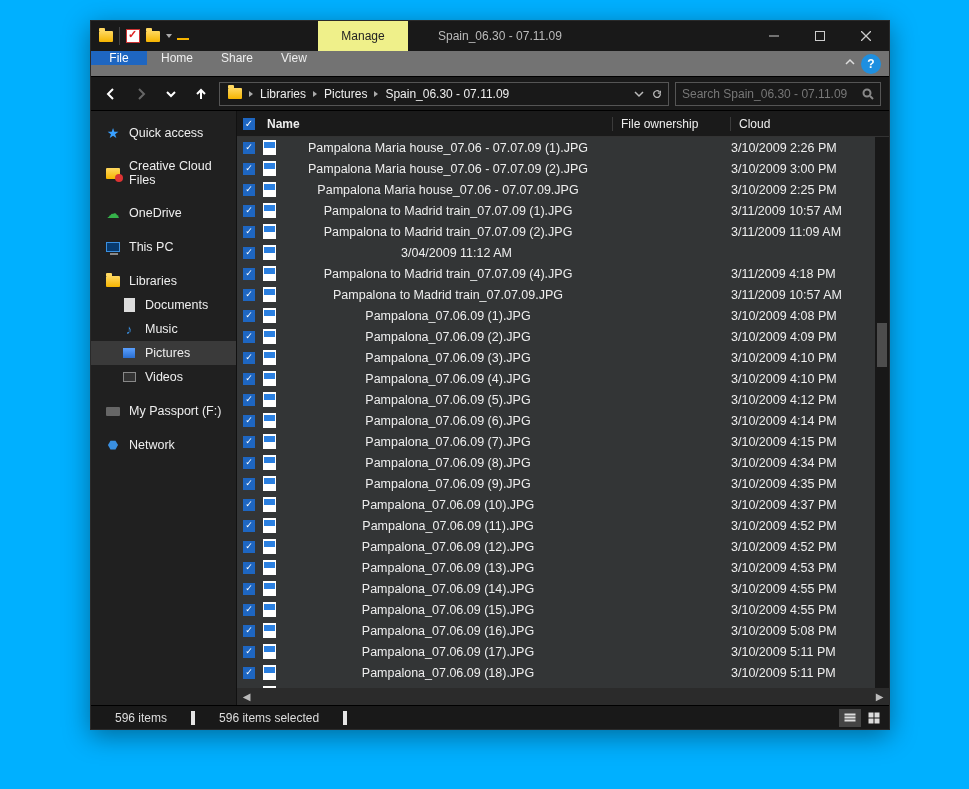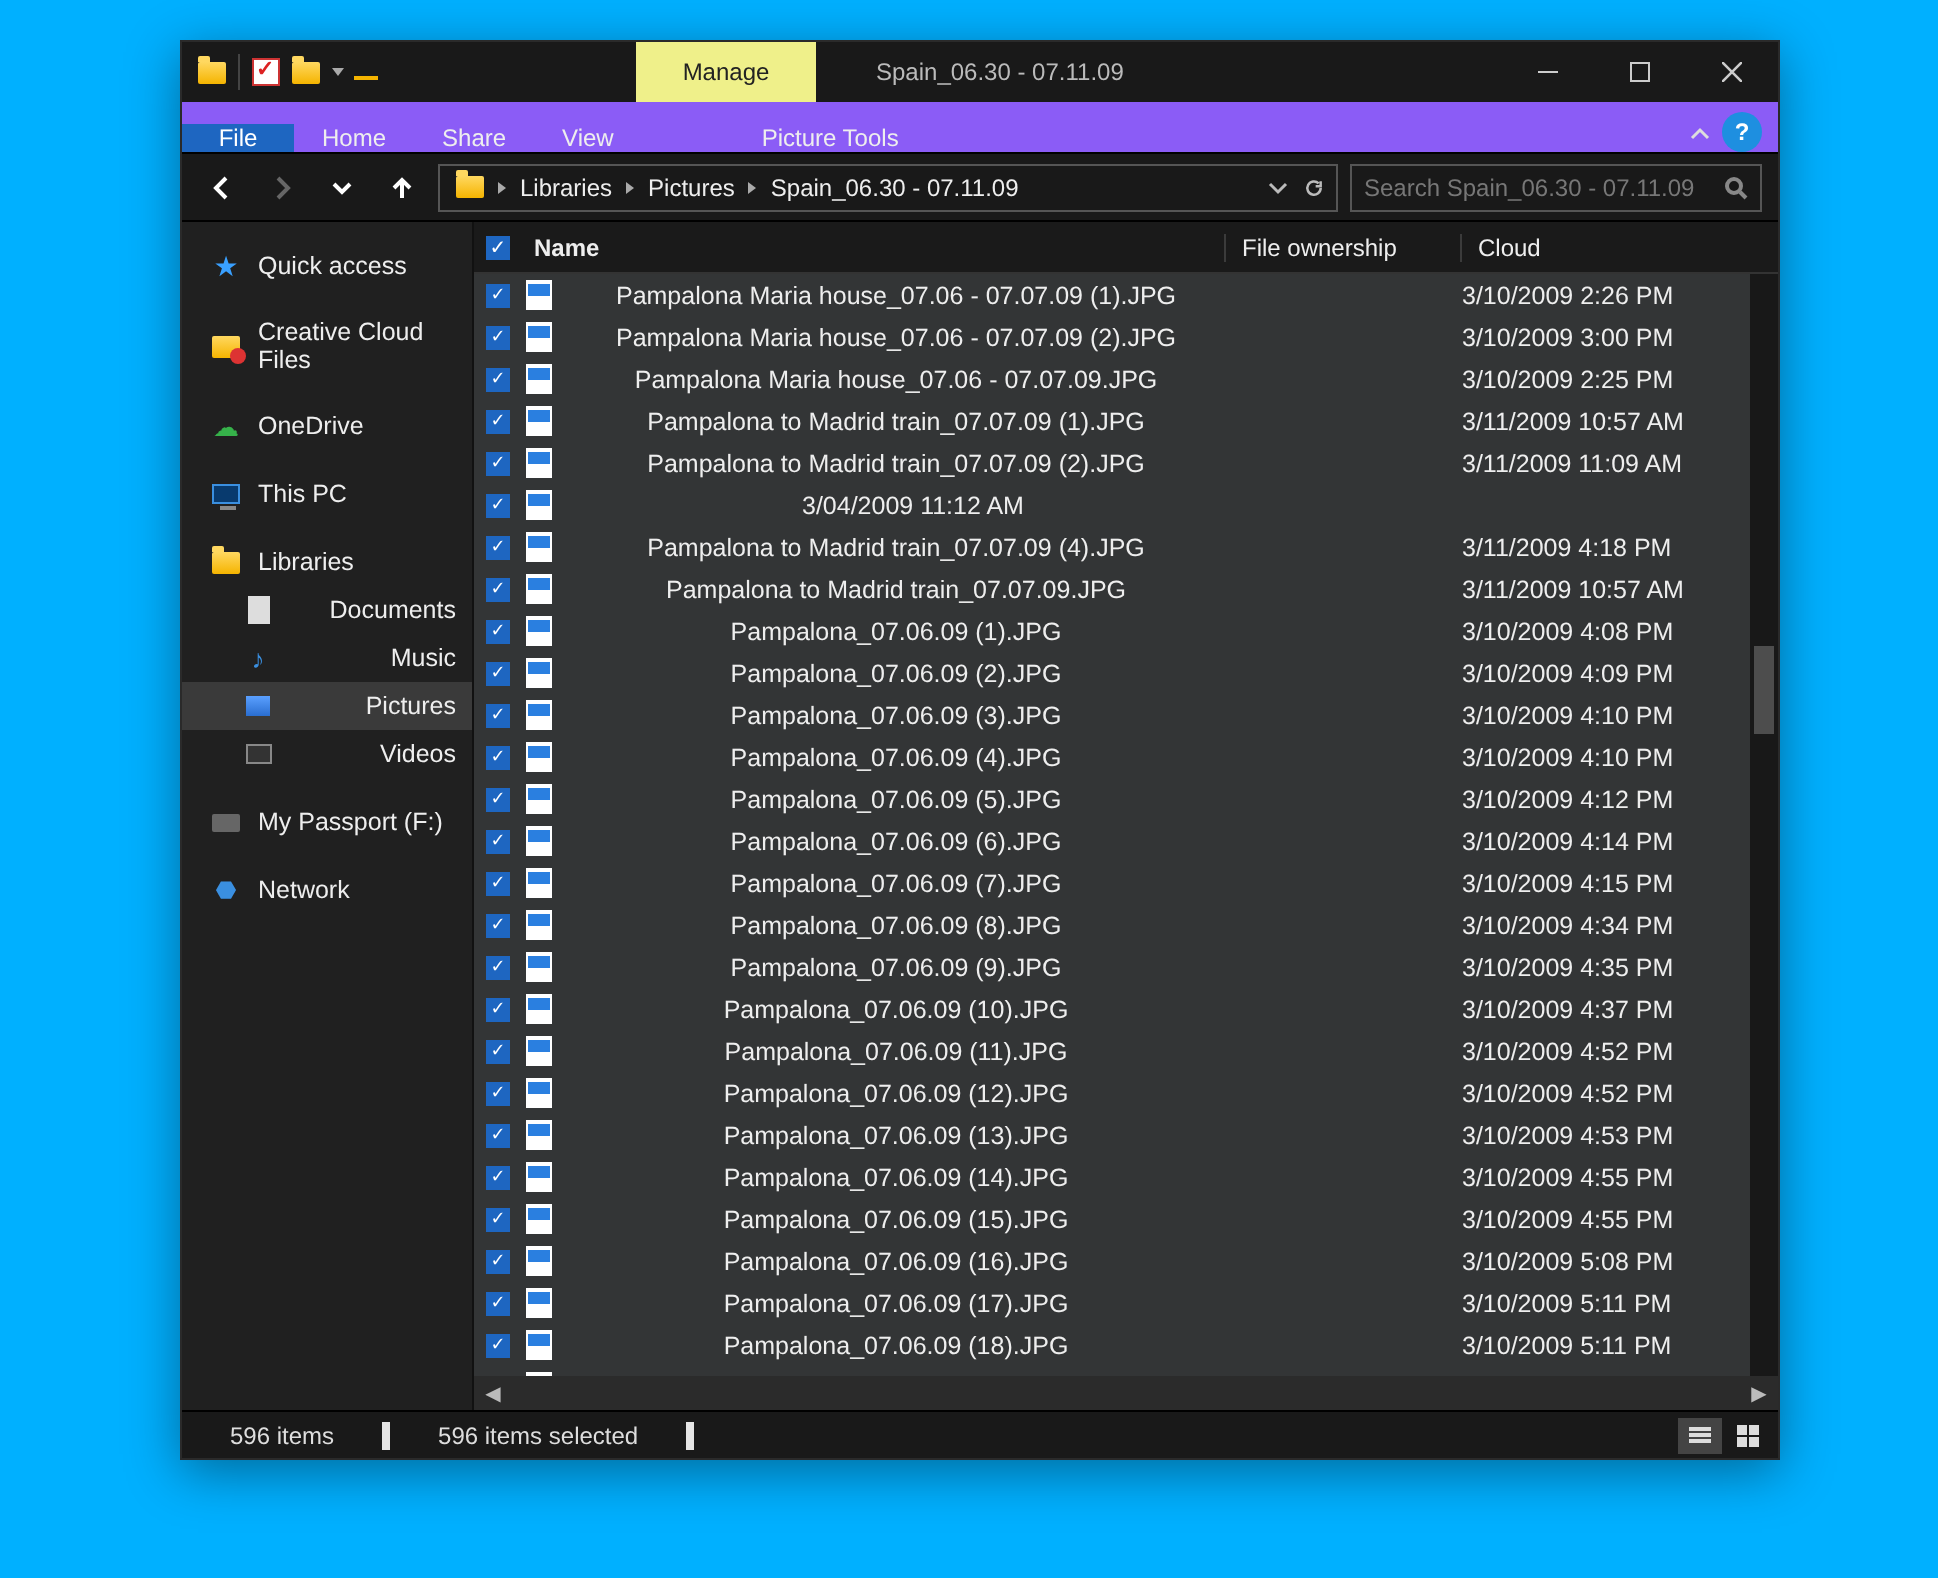--- a/index.html
+++ b/index.html
@@ -20,21 +20,21 @@
   .check-red::after{content:"✓";color:#d22;font-size:11px;position:absolute;left:1px;top:-2px;font-weight:bold;}
   .caret-down { width:0;height:0;border-left:3px solid transparent;border-right:3px solid transparent;border-top:4px solid #aaa;margin-left:2px;}
   .qat-bar { width:12px;height:2px;background:#f5b400;margin-top:6px;}
   .titlebar .contextual-tab { background:#eff08a; color:#222; display:flex;align-items:center;justify-content:center; width:90px; margin-left:120px;}
   .titlebar .title { flex:1; display:flex; align-items:center; padding-left:30px; color:#bbb;}
   .win-controls { display:flex; }
   .win-btn { width:46px; display:flex; align-items:center; justify-content:center; color:#ccc; }
   .win-btn svg { width:10px;height:10px; stroke:#ccc; fill:none; stroke-width:1;}
   .win-btn.close svg { stroke-width:1.3;}
   
-  .ribbon { height:26px; background:#8b5cf6; display:flex; align-items:flex-end; font-size:12px; border-bottom:1px solid #000;}
+  .ribbon { height:26px; background:#737373; display:flex; align-items:flex-start; font-size:12px; border-bottom:1px solid #000;}
   .ribbon .file-tab { background:#1e66c1; color:#fff; width:56px; display:flex;align-items:center;justify-content:center;}
   .ribbon .tab { padding:0 14px; display:flex;align-items:center; color:#eee;}
   .ribbon .tool-tab { margin-left:46px;margin-top:43px;}
   .ribbon .spacer { flex:1;}
   .ribbon .help { width:20px;height:20px; border-radius:50%; background:#1e8fe0; color:#fff; font-weight:bold; font-size:12px; display:flex;align-items:center;justify-content:center; margin:3px 8px 0 0;}
   .ribbon .chev { margin:6px 6px 0 0;}
   
   .navrow { height:34px; background:#191919; display:flex; align-items:center; padding:0 8px; gap:6px; border-bottom:1px solid #000;}
   .nav-btn { width:24px;height:24px; display:flex;align-items:center;justify-content:center;}
   .nav-btn svg{width:14px;height:14px;stroke:#fff;fill:none;stroke-width:2;}
@@ -45,21 +45,21 @@
   .address .tail { margin-left:auto; display:flex; align-items:center; gap:8px; padding-right:6px;}
   .address .tail svg{width:10px;height:10px;stroke:#bbb;fill:none;stroke-width:1.5;}
   .searchbox { width:206px; height:24px; border:1px solid #555; display:flex; align-items:center; padding:0 6px; }
   .searchbox input{ flex:1; background:transparent; border:none; outline:none; color:#ddd; font-size:12px;}
   .searchbox input::placeholder{color:#777;}
   .searchbox svg{width:12px;height:12px;stroke:#888;fill:none;stroke-width:2;}
   
   .body { flex:1; display:flex; min-height:0; background:#202020;}
   .sidebar { width:146px; background:#202020; padding:10px 0 0 0; font-size:12.5px; overflow:hidden; border-right:1px solid #111;}
   .sb-item{ display:flex;align-items:center; gap:8px; padding:4px 8px 4px 14px; color:#eee;}
-  .sb-item.indent{ padding-left:30px;justify-content:space-between;}
+  .sb-item.indent{ padding-left:30px;}
   .sb-item.selected{ background:#3a3a3a;}
   .sb-gap{height:10px;}
   .ico{width:16px;height:16px;display:flex;align-items:center;justify-content:center;flex-shrink:0;}
   .star{color:#39a0ff;font-size:14px;}
   .cloud{color:#36b24a;font-size:13px;}
   .monitor{width:14px;height:10px;border:1px solid #3a8fe0;background:#083a6e;position:relative;}
   .monitor::after{content:"";position:absolute;left:3px;top:10px;width:8px;height:2px;background:#888;}
   .lib{width:14px;height:11px;background:linear-gradient(#ffd860,#f5b400);border-radius:1px;position:relative;}
   .lib::before{content:"";position:absolute;left:0;top:-3px;width:6px;height:3px;background:#ffd860;border-radius:1px 1px 0 0;}
   .doc{width:11px;height:14px;background:#ddd;}

